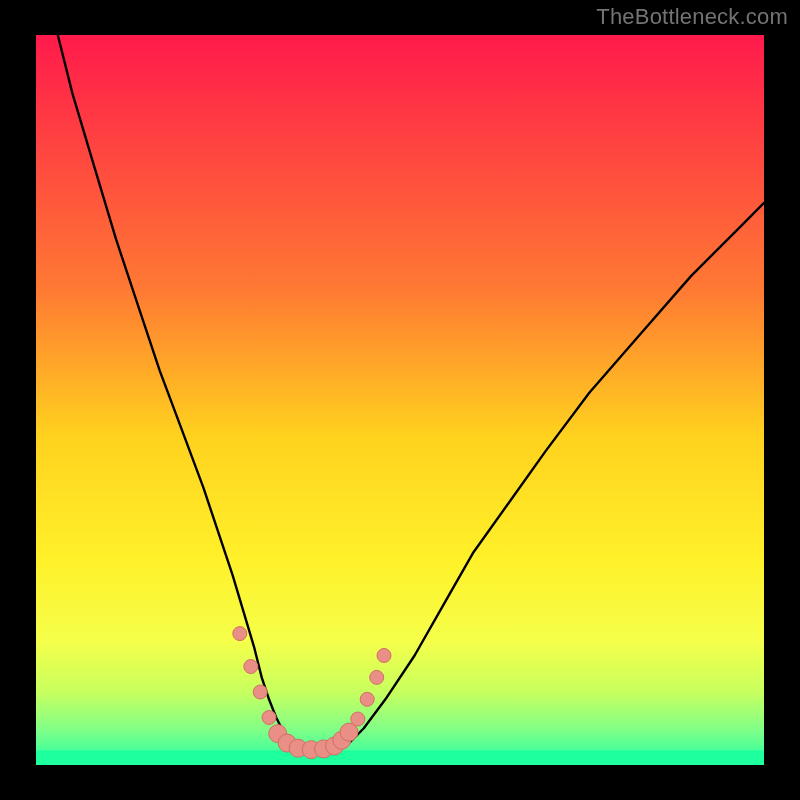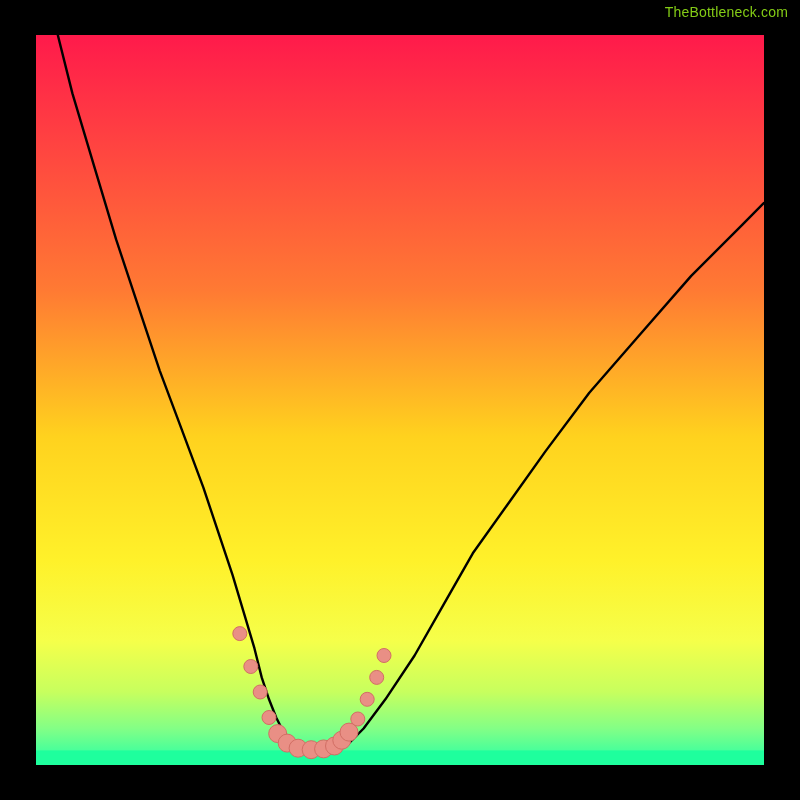--- a/index.html
+++ b/index.html
@@ -13,23 +13,23 @@
     position: relative;
     width: 800px;
     height: 800px;
     background: #000000;
   }
   .watermark {
     position: absolute;
     top: 4px;
     right: 12px;
     font-family: Arial, Helvetica, sans-serif;
-    font-size: 14px;
+    font-size: 22px;
     font-weight: 500;
-    color: #84cc16;
+    color: #737373;
     letter-spacing: 0.2px;
     z-index: 20;
   }
   svg {
     position: absolute;
     top: 0;
     left: 0;
   }
 </style>
 </head>

